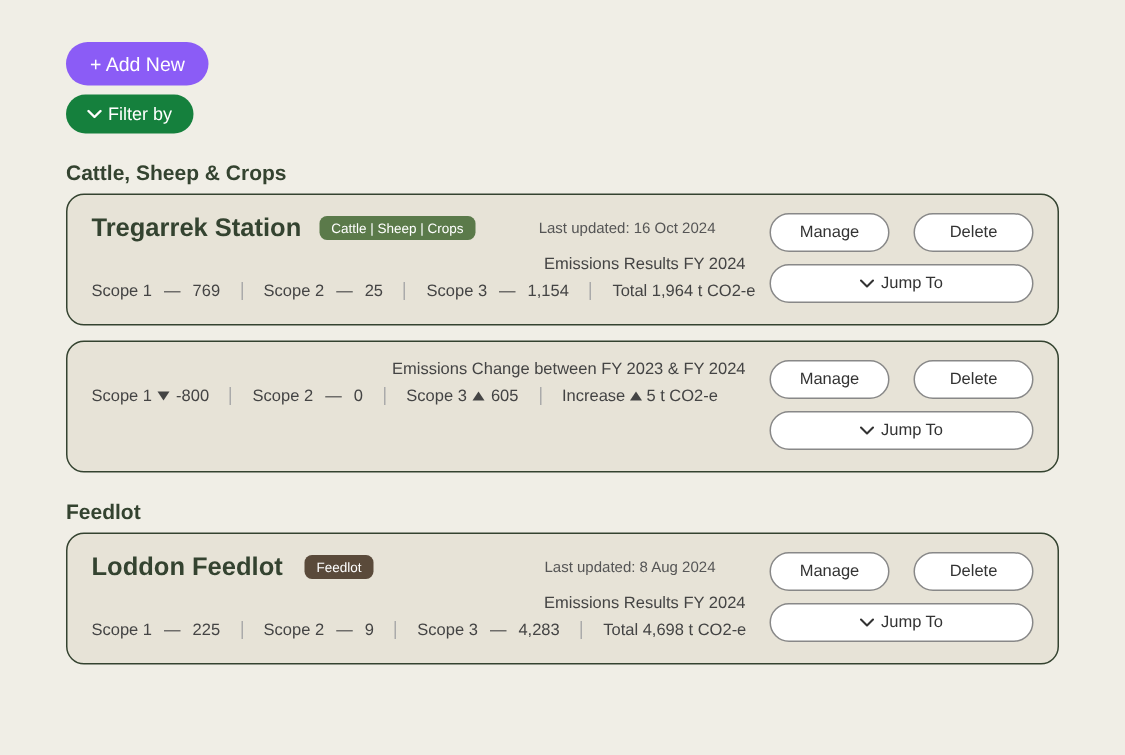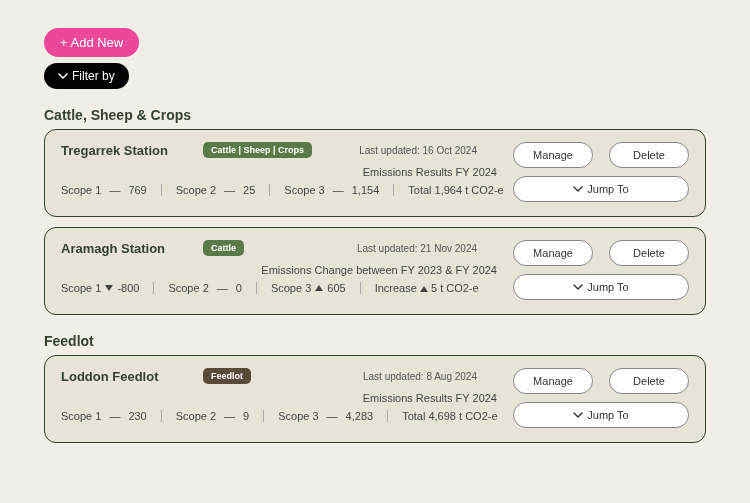--- a/index.html
+++ b/index.html
@@ -15,32 +15,32 @@
     display: flex;
     justify-content: space-between;
     align-items: center;
   }
   .page-title {
     font-size: 24px;
     font-weight: 600;
     color: #344330;
   }
   .btn-primary {
-    background: #ec4899;
+    background: #8b5cf6;
     color: #fff;
     border: none;
     border-radius: 16px;
     padding: 7px 16px;
     font-size: 13px;
     font-weight: 500;
     cursor: pointer;
   }
   .filter-row { margin-top: 6px; }
   .btn-filter {
-    background: #000000;
+    background: #15803d;
     color: #fff;
     border: none;
     border-radius: 16px;
     padding: 6px 14px;
     font-size: 12px;
     font-weight: 500;
     cursor: pointer;
     display: inline-flex;
     align-items: center;
     gap: 4px;
@@ -63,31 +63,31 @@
     gap: 16px;
   }
   .card-main { flex: 1; min-width: 0; }
   .card-header {
     display: flex;
     align-items: center;
     gap: 12px;
     margin-bottom: 8px;
   }
   .enterprise-name {
-    font-size: 13px;
+    font-size: 17px;
     font-weight: 600;
     color: #344330;
     min-width: 130px;
   }
   .tag {
     border-radius: 5px;
     padding: 3px 8px;
     font-size: 9px;
     color: #fff;
-    font-weight: 700;
+    font-weight: 400;
   }
   .tag-green { background: #5b7a4a; }
   .tag-brown { background: #5a4a3a; }
   .last-updated {
     font-size: 10px;
     color: #555;
     margin-left: auto;
     margin-right: 20px;
   }
   .results-label {
@@ -218,25 +218,20 @@
             <svg width="10" height="6" viewBox="0 0 10 6">
               <path d="M1 1 L5 5 L9 1" stroke="#333" stroke-width="1.4" fill="none" stroke-linecap="round" stroke-linejoin="round"></path>
             </svg>
           </span>
           <span>Jump To</span>
         </button>
       </div>
     </div>
     <div class="card">
       <div class="card-main">
-        <div class="card-header">
-          <div class="enterprise-name">Aramagh Station</div>
-          <span class="tag tag-green">Cattle</span>
-          <span class="last-updated">Last updated: 21 Nov 2024</span>
-        </div>
         <div class="results-label">Emissions Change between FY 2023 &amp; FY 2024</div>
         <div class="scope-row">
           <span class="scope-item">
             <span>Scope 1</span> 
             <span class="tri-down"></span>
             <span>-800</span>
           </span>
           <span class="scope-item">
             <span>Scope 2</span>
             <span class="dash">—</span>
@@ -271,21 +266,21 @@
         <div class="card-header">
           <div class="enterprise-name">Loddon Feedlot</div>
           <span class="tag tag-brown">Feedlot</span>
           <span class="last-updated">Last updated: 8 Aug 2024</span>
         </div>
         <div class="results-label">Emissions Results FY 2024</div>
         <div class="scope-row">
           <span class="scope-item">
             <span>Scope 1</span>
             <span class="dash">—</span>
-            <span>230</span>
+            <span>225</span>
           </span>
           <span class="scope-item">
             <span>Scope 2</span>
             <span class="dash">—</span>
             <span>9</span>
           </span>
           <span class="scope-item">
             <span>Scope 3</span>
             <span class="dash">—</span>
             <span>4,283</span>

